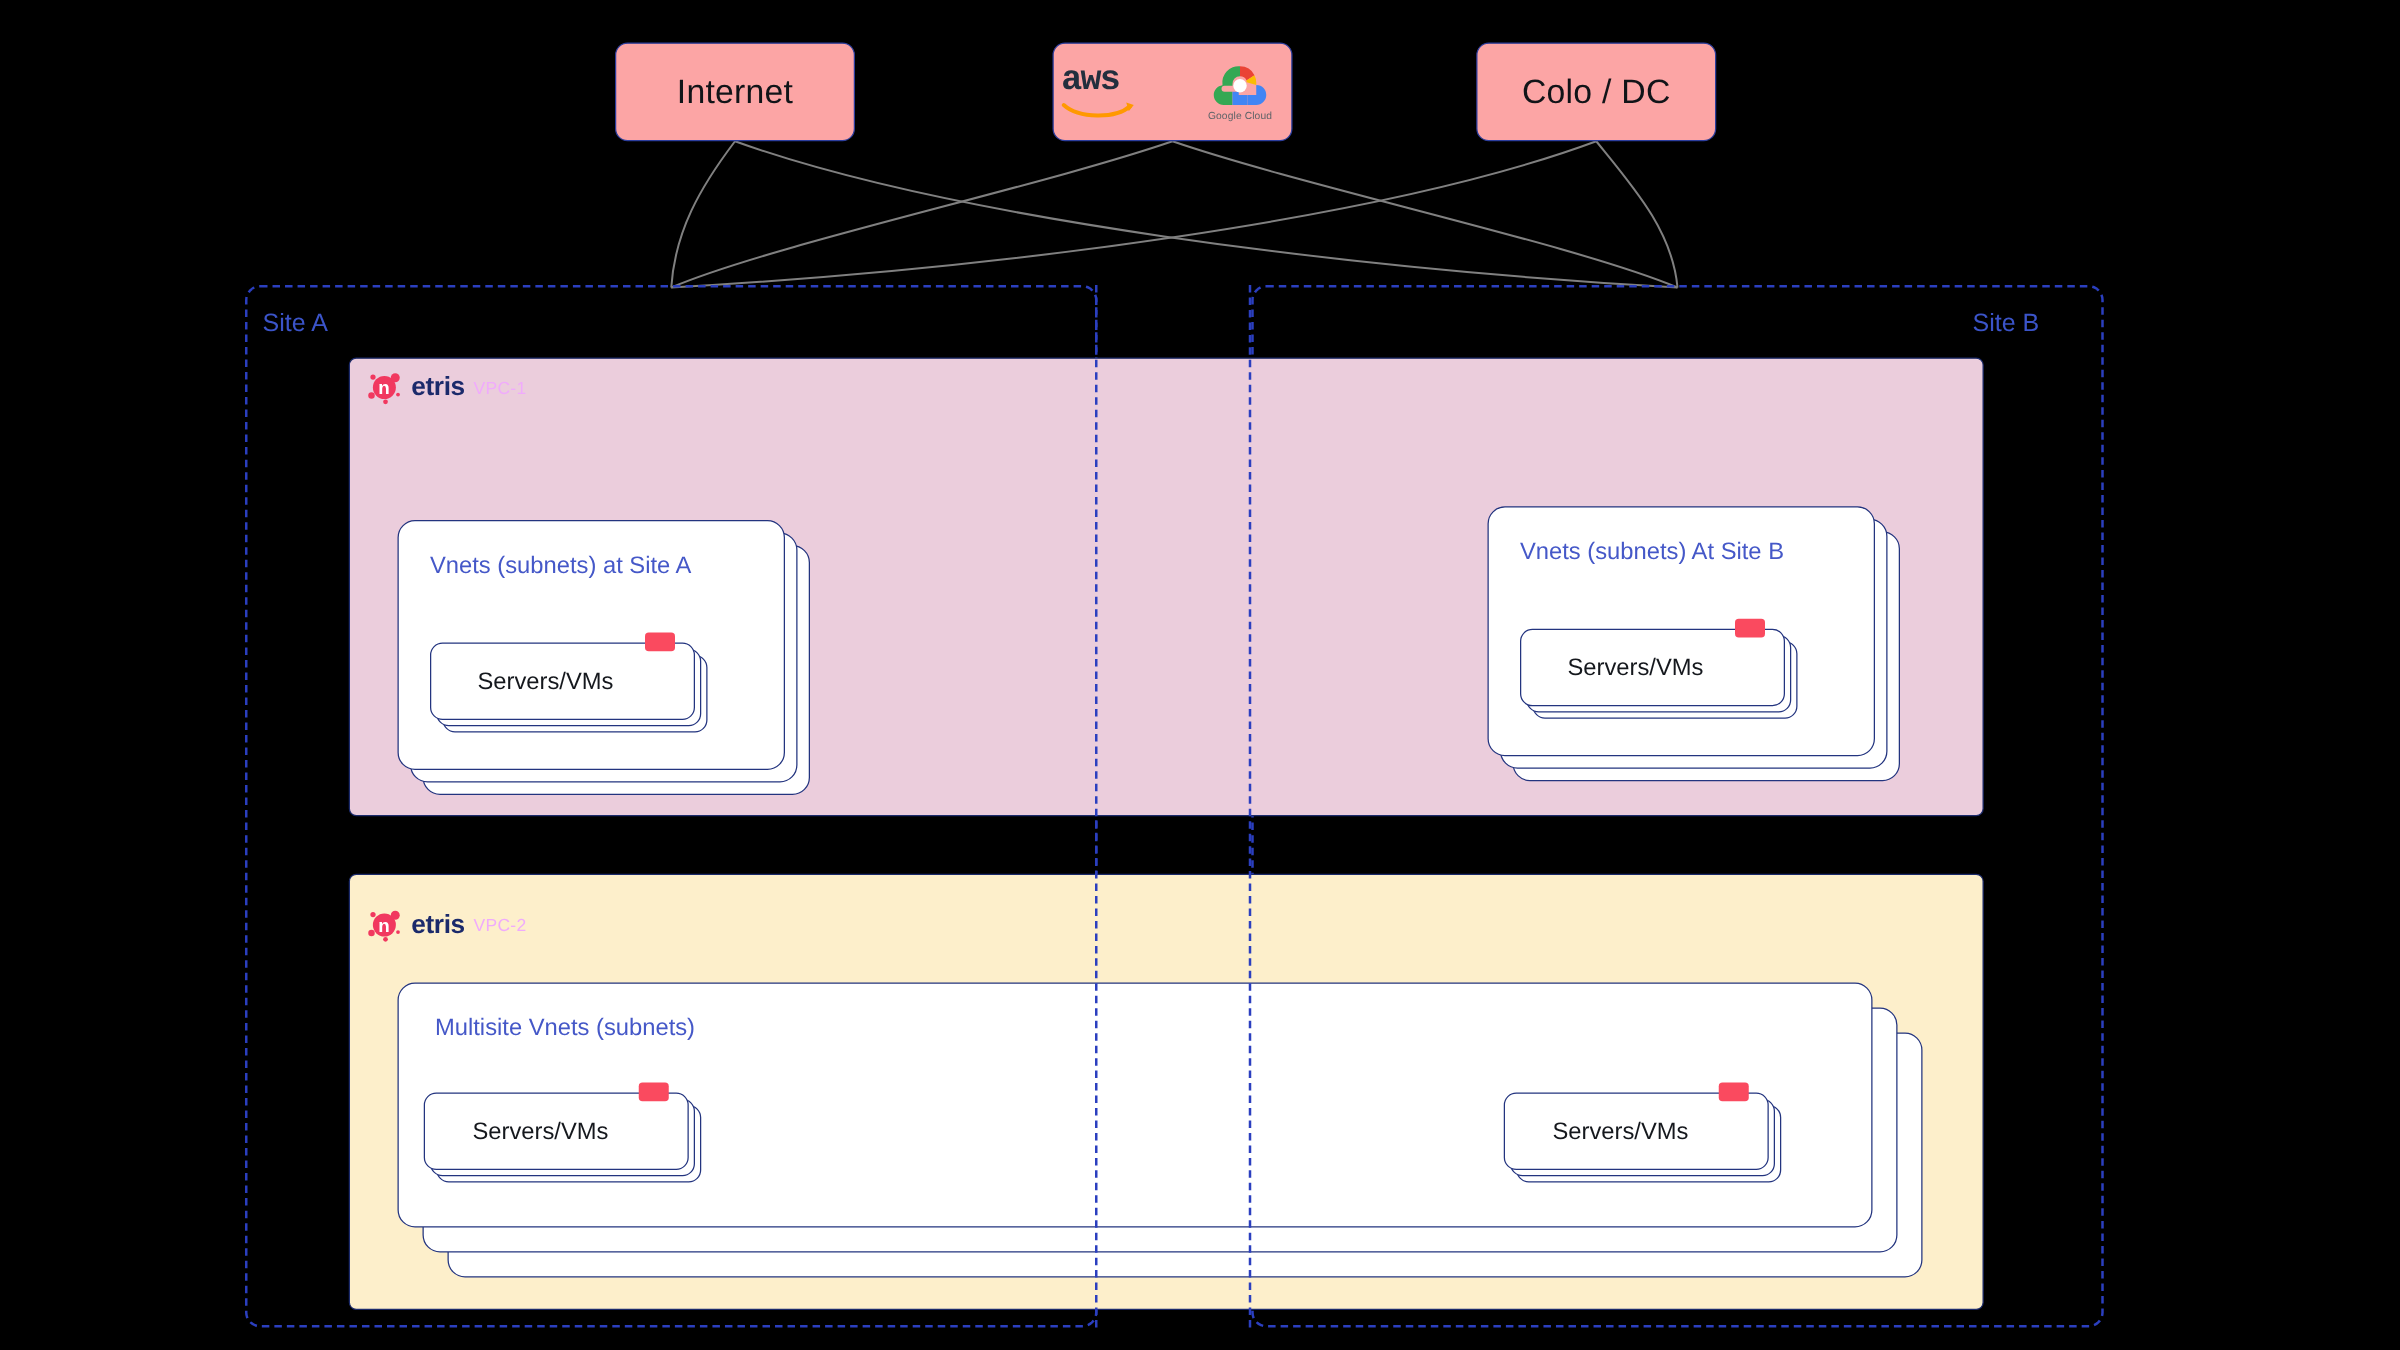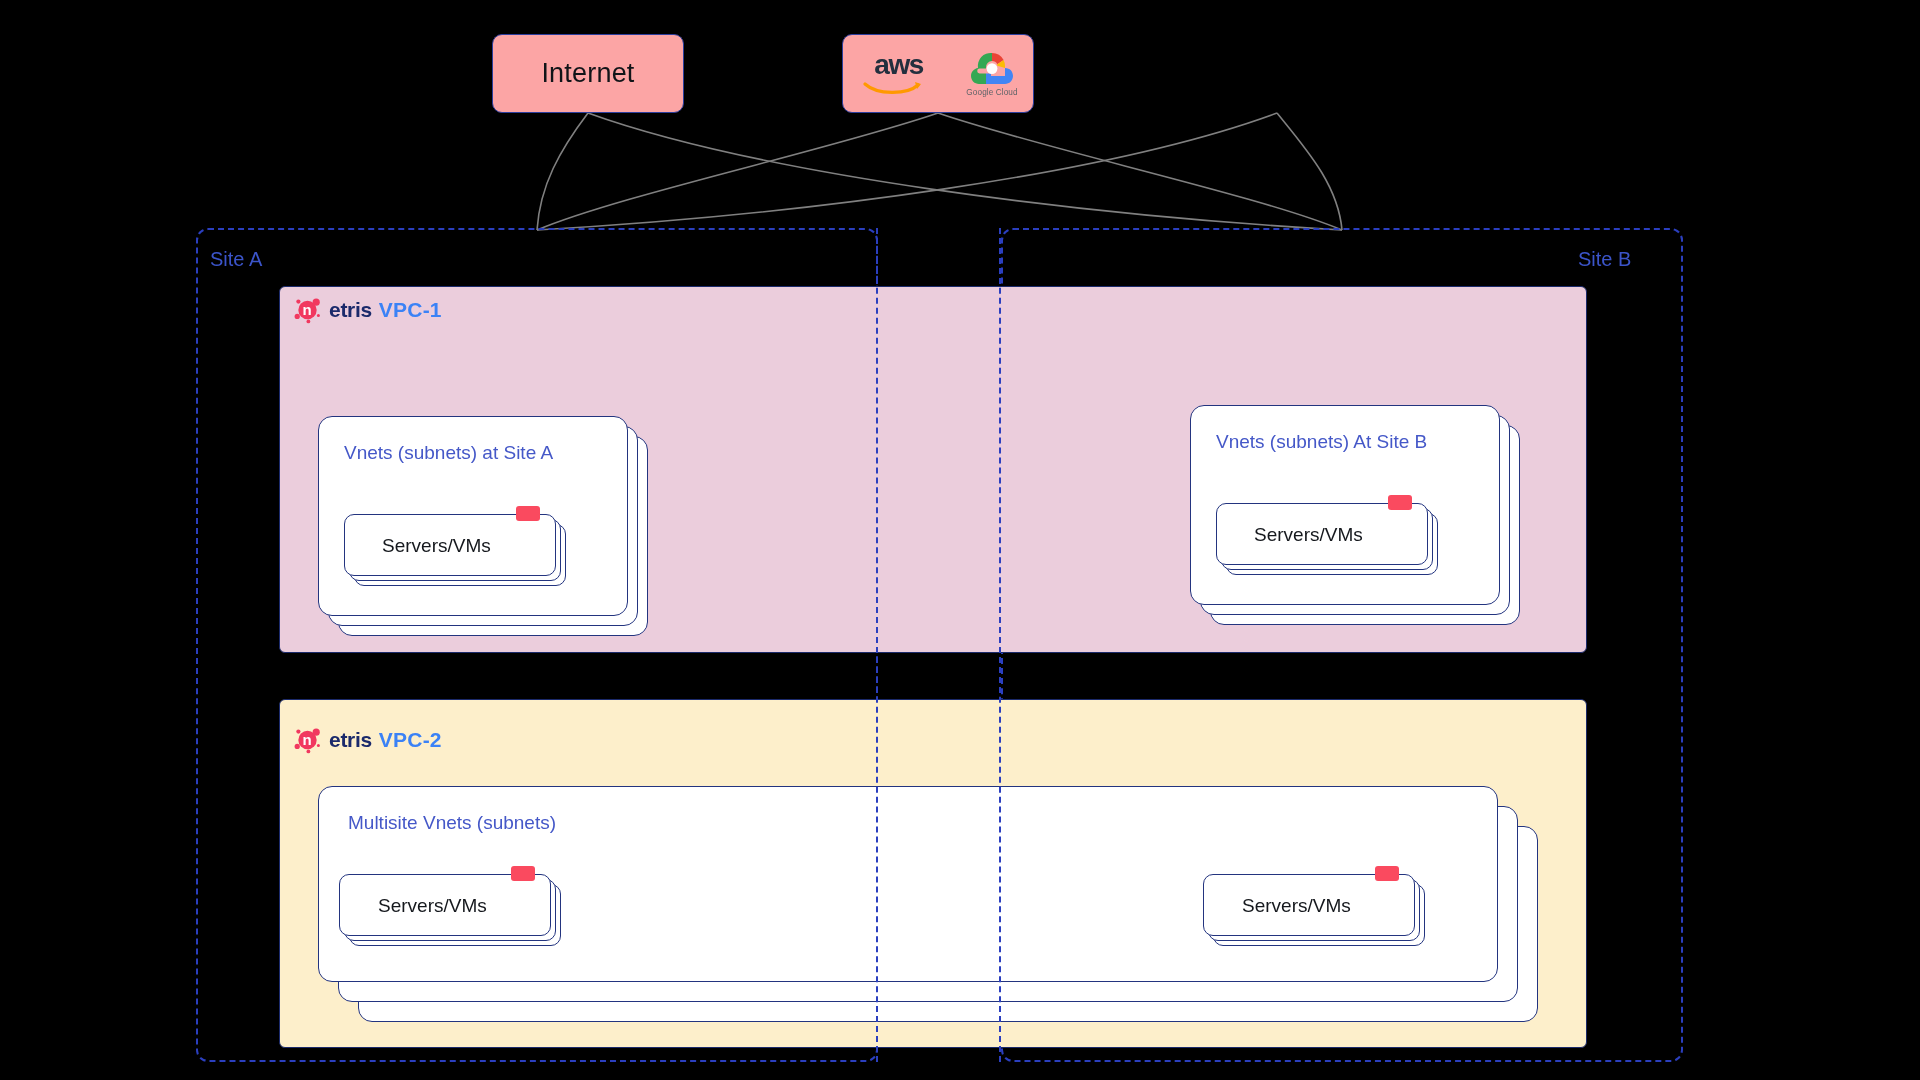--- a/index.html
+++ b/index.html
@@ -27,21 +27,21 @@
     gap: 34px;
   }
   .top-box-label {
     font-size: 27px;
     color: #111418;
     letter-spacing: .2px;
     white-space: nowrap;
   }
 
   
-  .aws-logo { display:flex; flex-direction:column; align-items:flex-end; width:74px; }
+  .aws-logo { display:flex; flex-direction:column; align-items:flex-start; width:74px;font-family:Liberation Mono, monospace; }
   .aws-word { font-size: 28px; font-weight: 700; color:#232f3e; letter-spacing:-1.4px; line-height:.9; }
   .aws-smile { width: 60px; height: 16px; margin-top: 1px; }
 
   
   .gcp-logo { display:flex; flex-direction:column; align-items:center; width:70px; }
   .gcp-mark { width: 46px; height: 36px; }
   .gcp-word { font-size: 8.2px; color:#5f6368; letter-spacing:.1px; margin-top:2px; }
 
   
   .site-frame {
@@ -68,21 +68,21 @@
 
   .vpc-header {
     position: absolute;
     display: flex;
     align-items: center;
     gap: 7px;
     white-space: nowrap;
   }
   .netris-mark { width: 30px; height: 30px; flex: none; }
   .netris-word { font-size: 21px; font-weight: 700; color:#1b2a6b; letter-spacing:-.3px; }
-  .vpc-name { font-size: 21px; color:#3b82f6; letter-spacing:.2px;font-weight:bold; }
+  .vpc-name { font-size: 14px; color:#f0abfc; letter-spacing:.2px; }
 
   
   .stack { position: absolute; }
   .card {
     position: absolute;
     background: #ffffff;
     border: 1.5px solid #23347f;
     border-radius: 14px;
   }
   .card-title {
@@ -150,20 +150,23 @@
         <path d="M34.6 10.1 A13 13 0 0 1 36 16 l0 2 -7.7 -2.2 a6 6 0 0 0 -0.3 -1.4 Z" fill="#FBBC04"></path>
         <path d="M36 18 c5 0 8 3.6 8 8 0 4.4 -3.6 8 -8 8 l-7 0 0 -8 7 0 Z" fill="#4285F4"></path>
         <path d="M10 34 c-4.4 0 -8 -3.6 -8 -8 0 -4 3 -7.4 7 -7.9 A13 13 0 0 1 23 3 l0 8 a6 6 0 0 0 -6 6.4 l0 1.2 -6.4 0 a2.4 2.4 0 0 0 0 4.8 l6.4 0 0 10.6 Z" fill="#34A853"></path>
         <path d="M17 23.4 l0 10.6 12 0 0 -8 -7 0 0 -2.6 Z" fill="#4285F4"></path>
         <circle cx="23" cy="18.6" r="5.4" fill="#ffffff"></circle>
       </svg>
       <span class="gcp-word">Google Cloud</span>
     </span>
   </div>
 
+  <div class="top-box" style="left:1181px; top:34px; width:192px; height:79px;">
+    <span class="top-box-label">Colo / DC</span>
+  </div>
 
   <div class="site-frame" style="left:196px; top:228px; width:682px; height:834px;"></div>
   <div class="site-label" style="left:210px; top:248px;">Site A</div>
 
   <div class="site-frame" style="left:1001px; top:228px; width:682px; height:834px;"></div>
   <div class="site-label" style="left:1578px; top:248px;">Site B</div>
 
   <div class="vpc vpc-1" style="left:279px; top:286px; width:1308px; height:367px;"></div>
 
   <div class="vpc-header" style="left:292px; top:290px; height:40px;">

